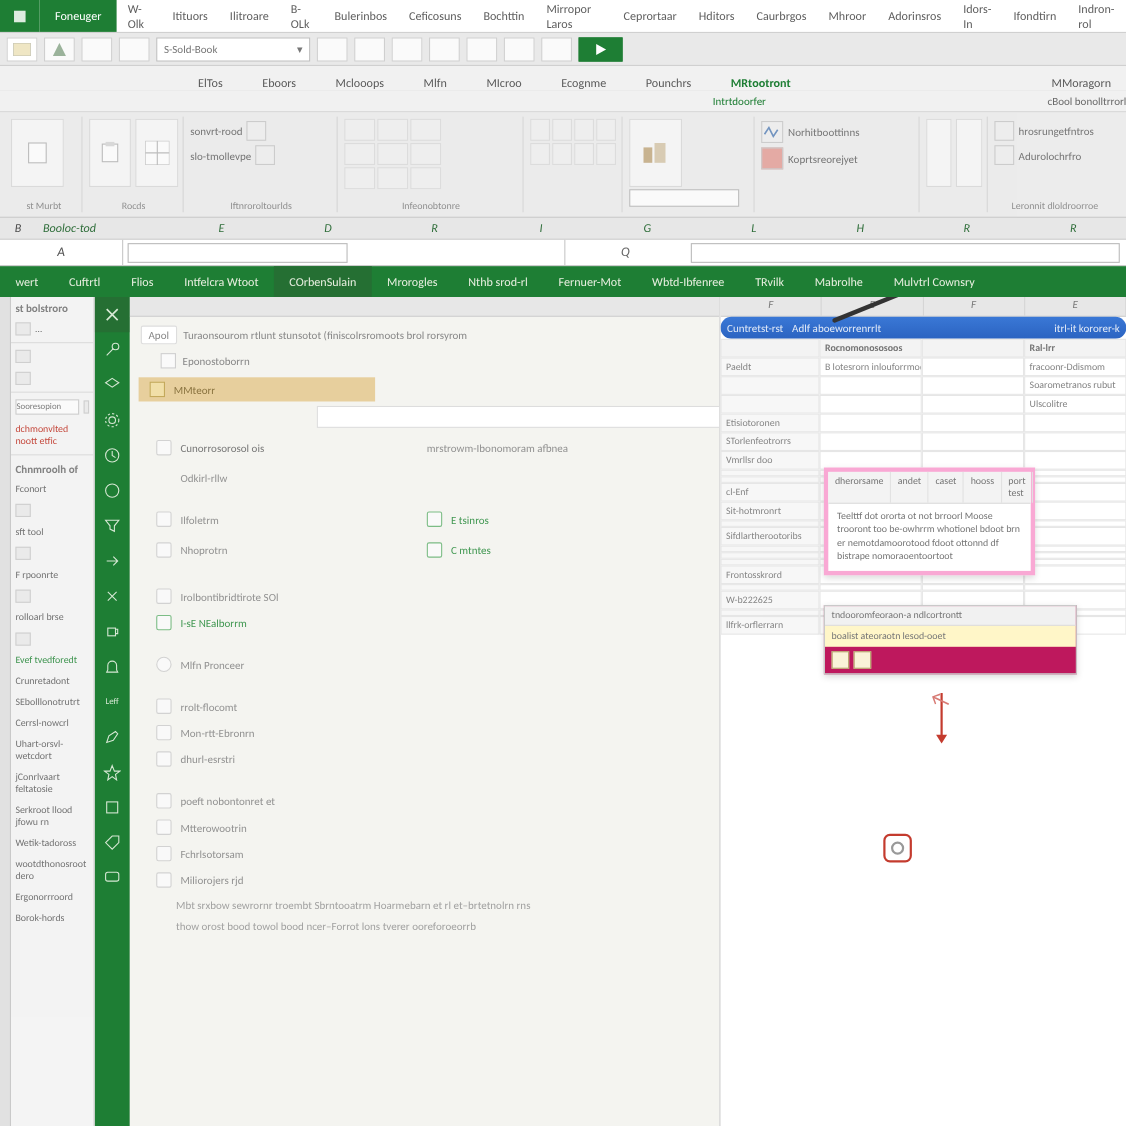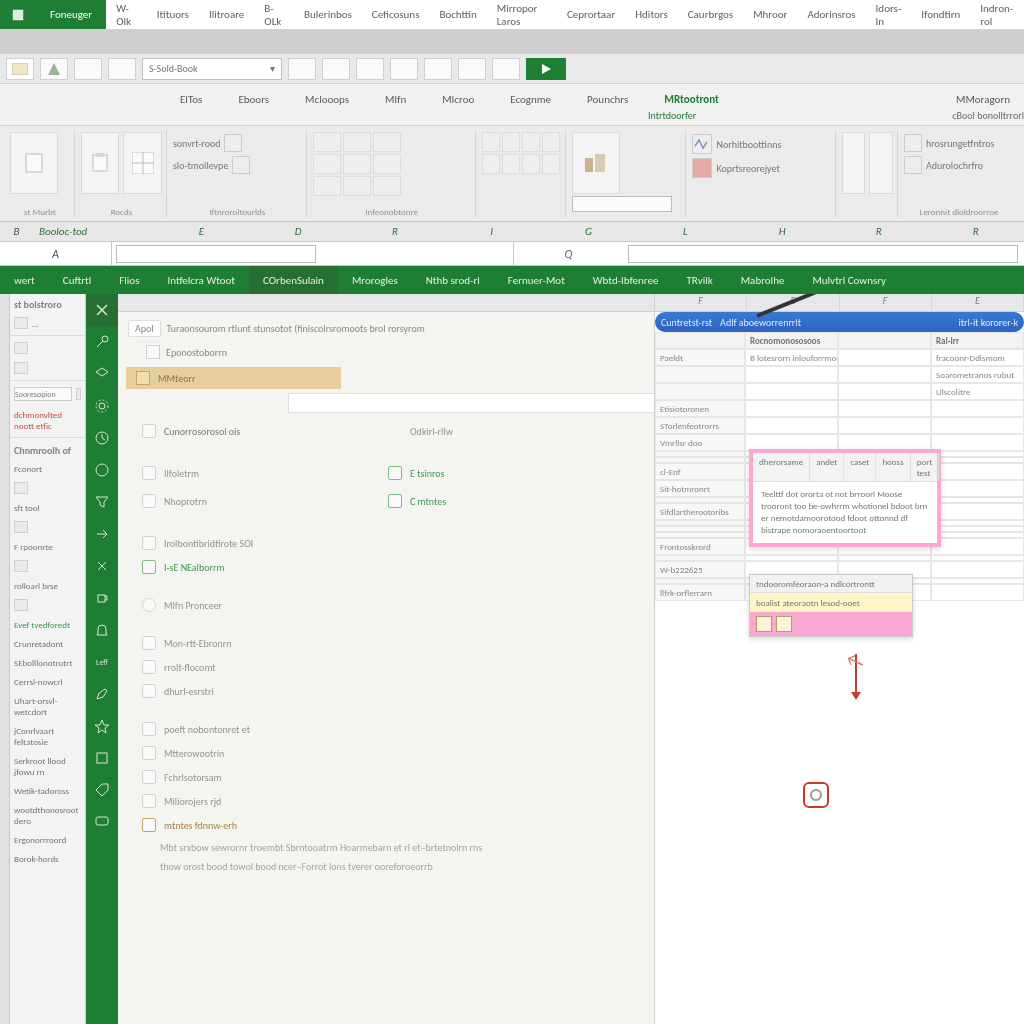--- a/index.html
+++ b/index.html
@@ -16,21 +16,21 @@
 }
 .titlebar .home-tab {
   padding: 0 14px; background:#1e7e34; color:#fff; font-size:11px; display:flex; align-items:center;
 }
 .titlebar .menu-item {
   padding: 0 10px; color:#5f5f5f; font-size:11px; display:flex; align-items:center;
 }
 
 .subtoolbar {
   height: 30px; background:#e9e9e9; border-bottom:1px solid #d0d0d0;
-  display:flex; align-items:center; gap:6px; padding:0 6px;margin-top:24px;
+  display:flex; align-items:center; gap:6px; padding:0 6px;
 }
 .subtoolbar .btn {
   height:22px; min-width:28px; background:#fafafa; border:1px solid #cfcfcf;
   display:flex; align-items:center; justify-content:center; font-size:10px; color:#666;
 }
 .subtoolbar .btn.active { background:#fff; }
 .subtoolbar .combobox {
   height:22px; width:140px; background:#fff; border:1px solid #bfbfbf; font-size:10px;
   display:flex; align-items:center; padding:0 6px; color:#777;
 }
@@ -149,22 +149,22 @@
 .popup1 {
   position:absolute; top:155px; left:94px; width:192px;
   background:#fff; border:4px solid #f9a8d4; box-shadow:0 2px 6px rgba(0,0,0,.15);
   font-size:9px; color:#777;
 }
 .popup1 .p1-tabs { display:flex; background:#f3f3f3; border-bottom:1px solid #ddd;}
 .popup1 .p1-tabs .t { padding:3px 6px; border-right:1px solid #e2e2e2; }
 .popup1 .p1-body { padding:6px 8px; line-height:1.35; }
 
 .popup2 {
-  position:absolute; top:280px; left:94px; width:164px;
-  background:#f9a8d4; border:1px solid #c9c9c9; box-shadow:0 2px 6px rgba(0,0,0,.15);
+  position:absolute; top:280px; left:94px; width:230px;
+  background:#be185d; border:1px solid #c9c9c9; box-shadow:0 2px 6px rgba(0,0,0,.15);
   font-size:9px; color:#777;
 }
 .popup2 .hdr { background:#f1f1f1; padding:3px 6px; border-bottom:1px solid #ddd;}
 .popup2 .yel { background:#fff6c8; padding:4px 6px; }
 .popup2 .ft { display:flex; gap:4px; padding:4px 6px; align-items:center;}
 .popup2 .ft .sq { width:16px; height:16px; border:1px solid #b4a06a; background:#faf3d8;}
 
 .arrow-red { position:absolute; top:360px; left:200px; width:2px; height:40px; background:#c43b2e;}
 .arrow-red::after{content:"";position:absolute;bottom:-6px;left:-4px;border-top:8px solid #c43b2e;border-left:5px solid transparent;border-right:5px solid transparent;}
 .arrow-pink { position:absolute; top:355px; right:160px; font-size:20px; color:#d87b75; transform:rotate(-20deg);}
@@ -576,20 +576,23 @@
     </div>
     <div class="row-input"></div>
 
     <div class="form-scroll blur">
 
       <div class="twocol">
         <div class="fitem heading">
             <span class="ficon"></span>
             <span>Cunorrosorosol ois</span>
           </div>
+        <div class="fitem">
+            <span>mrstrowm-Ibonomoram afbnea</span>
+          </div>
         <div class="fitem" style="padding-left:22px">
             <span>Odkirl-rllw</span>
           </div>
         <div></div>
       </div>
 
       <div class="section-gap"></div>
 
       <div class="twocol">
         <div class="fitem">
@@ -626,25 +629,25 @@
 
       <div class="fitem">
           <span class="ficon" style="border-radius:50%"></span>
           <span>Mlfn Pronceer</span>
         </div>
 
       <div class="section-gap"></div>
 
       <div class="fitem">
           <span class="ficon"></span>
-          <span>Mon-rtt-Ebronrn</span>
+          <span>rrolt-flocomt</span>
         </div>
       <div class="fitem">
           <span class="ficon"></span>
-          <span>rrolt-flocomt</span>
+          <span>Mon-rtt-Ebronrn</span>
         </div>
       <div class="fitem">
           <span class="ficon"></span>
           <span>dhurl-esrstri</span>
         </div>
 
       <div class="section-gap"></div>
 
       <div class="fitem">
           <span class="ficon"></span>
@@ -654,24 +657,20 @@
           <span class="ficon"></span>
           <span>Mtterowootrin</span>
         </div>
       <div class="fitem">
           <span class="ficon"></span>
           <span>Fchrlsotorsam</span>
         </div>
       <div class="fitem">
           <span class="ficon"></span>
           <span>Miliorojers rjd</span>
-        </div>
-      <div class="fitem brown">
-          <span class="ficon" style="border-color:#c49a55"></span>
-          <span>mtntes fdnnw-erh</span>
         </div>
 
       <div class="note">Mbt srxbow sewrornr troembt Sbrntooatrm Hoarmebarn et rl et–brtetnolrn rns</div>
       <div class="note">thow orost bood towol bood ncer–Forrot lons tverer ooreforoeorrb</div>
     </div>
   </div>
 
   <div class="preview">
     <div class="prev-colrow">
       <div class="pc">F</div>

